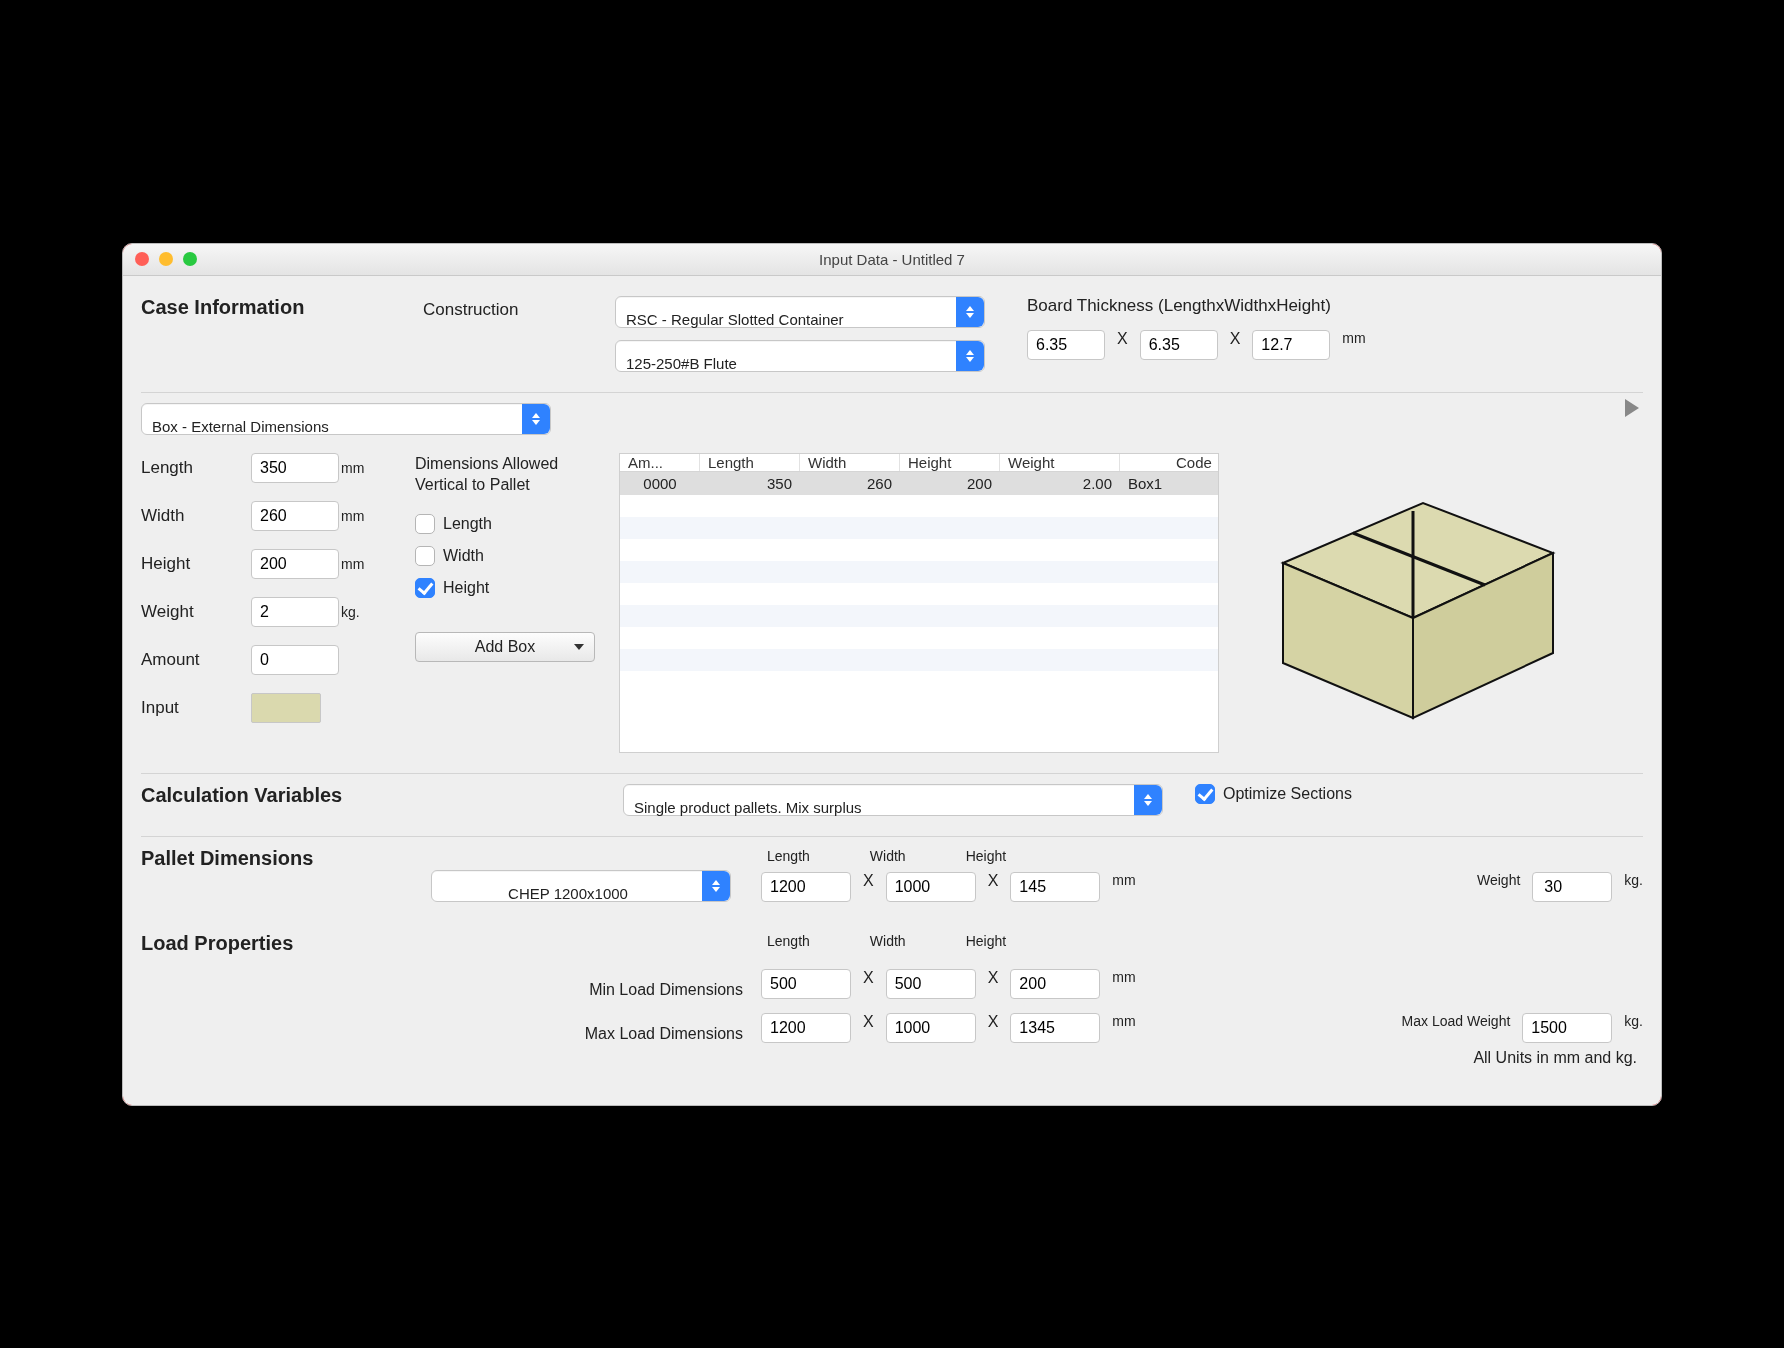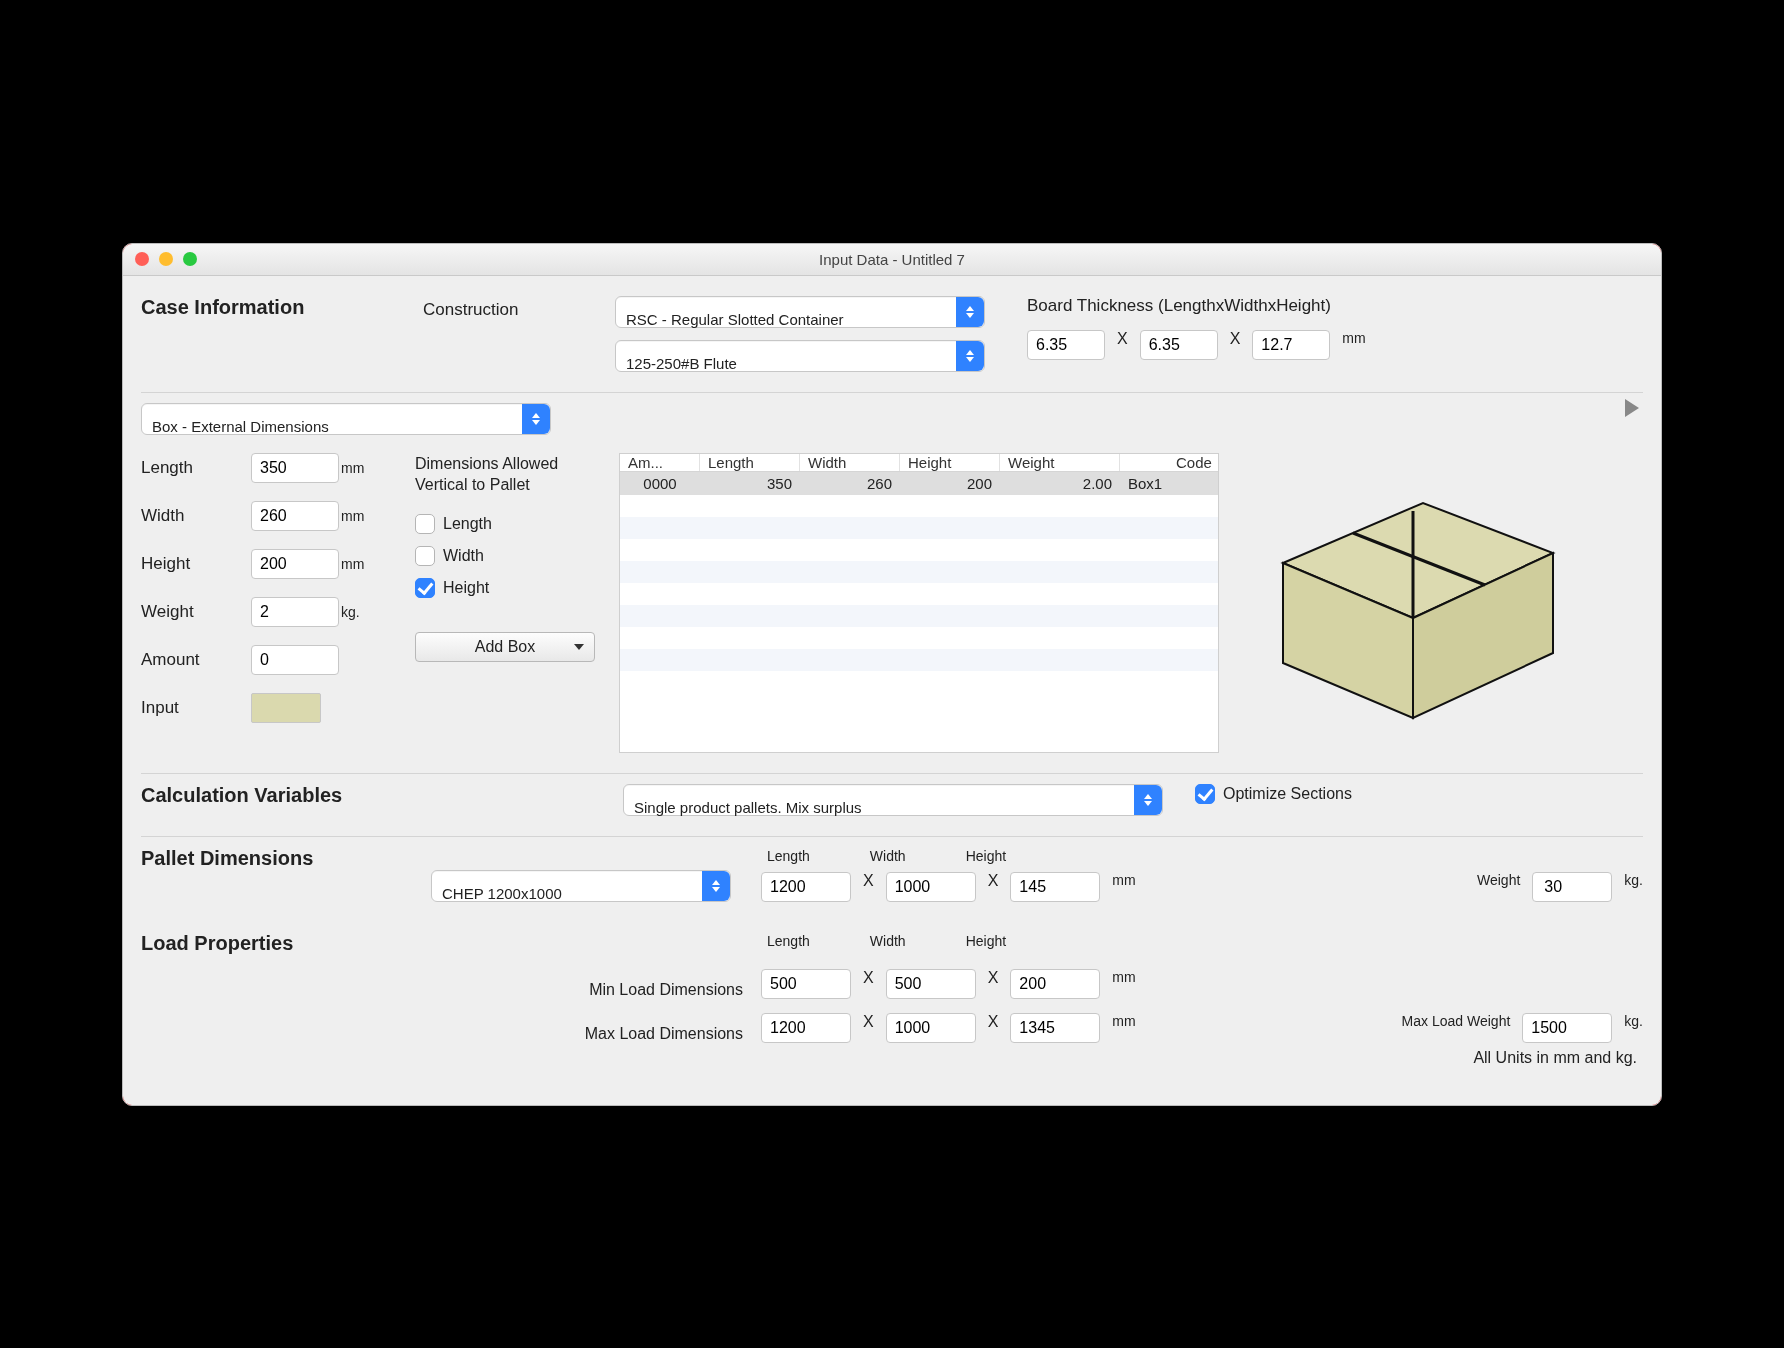--- a/index.html
+++ b/index.html
@@ -333,21 +333,21 @@
       <div style="display:grid; grid-template-columns:280px 320px 1fr; align-items:end; column-gap:10px; margin-bottom:30px;">
         <div class="h">Pallet Dimensions</div>
         <div></div>
         <div class="row" style="gap:60px; margin-bottom:6px; padding-left:6px;">
           <span>Length</span>
           <span>Width</span>
           <span>Height</span>
         </div>
 
         <div></div>
-        <div class="select" style="width:300px;">
+        <div class="select" style="width:300px;justify-content:center;">
           <span>CHEP 1200x1000</span>
           <div class="btn">
               <div class="caret-up"></div>
               <div class="caret-down"></div>
             </div>
         </div>
         <div class="row">
           <input class="txt" style="width: 90px;" value="1200">
           <span class="times">X</span>
           <input class="txt" style="width: 90px;" value="1000">

